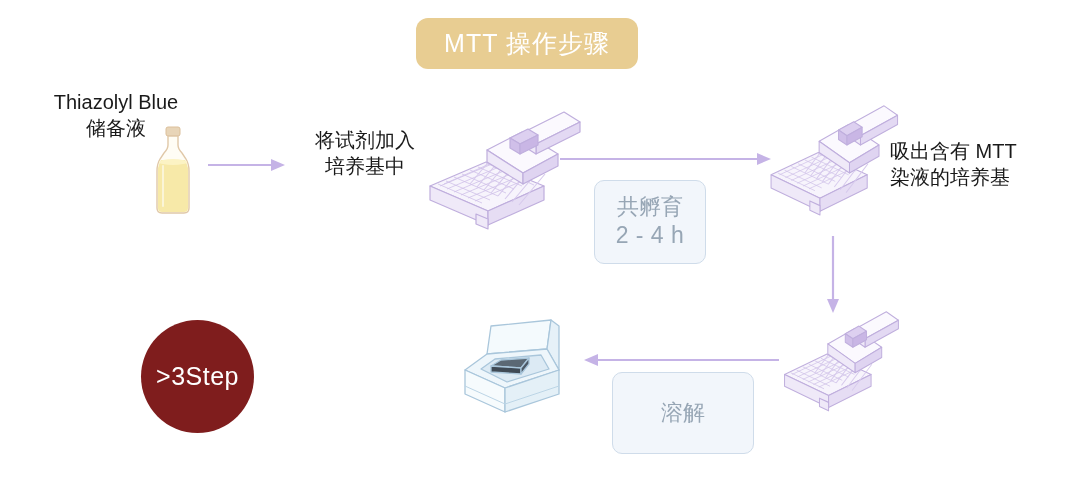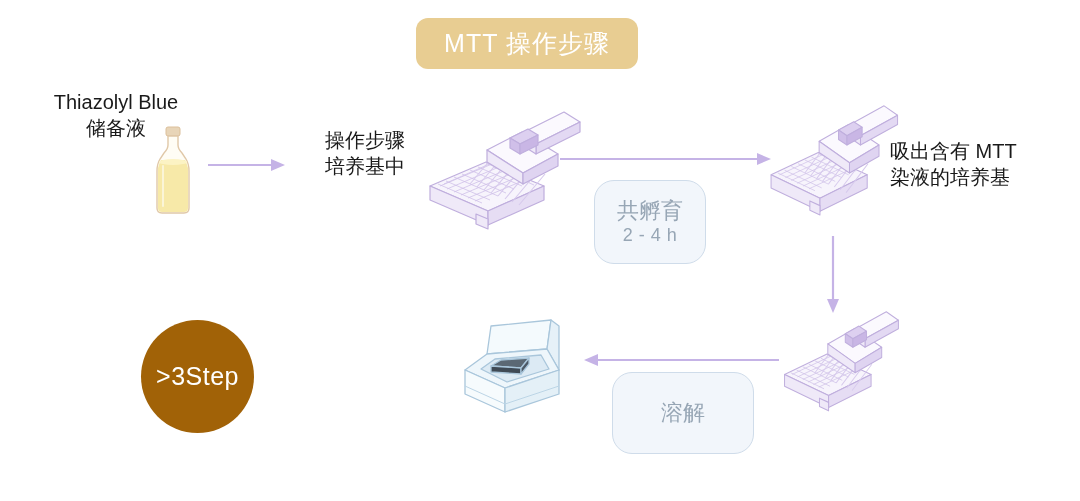--- a/index.html
+++ b/index.html
@@ -48,45 +48,45 @@
     line-height: 1.28;
     white-space: pre-line;
   }
   .step-label.center { text-align: center; }
   .step-label.left { text-align: left; margin-top: 11px; }
 
   
   .time-box {
     background: #f2f6fb;
     border: 1px solid #cfdcea;
-    border-radius: 20px;
+    border-radius: 10px;
     display: flex;
     flex-direction: column;
     align-items: center;
     justify-content: center;
     color: #97a6b5;
   }
   .time-box .tb-line1 {
     font-size: 22px;
     line-height: 1.2;
   }
   .time-box .tb-line2 {
-    font-size: 18px;
+    font-size: 23px;
     line-height: 1.25;
     letter-spacing: 0.5px;
   }
 
   
   #step-badge {
     left: 141px;
     top: 320px;
     width: 113px;
     height: 113px;
     border-radius: 50%;
-    background: #a16207;
+    background: #7f1d1d;
     display: flex;
     align-items: center;
     justify-content: center;
   }
   #step-badge .badge-text {
     color: #ffffff;
     font-size: 25px;
     letter-spacing: 0.5px;
   }
 
@@ -120,21 +120,21 @@
     </svg>
   </div>
 
   <div class="abs" style="left:208px; top:157px;">
     <svg width="78" height="16" viewBox="0 0 78 16">
       <line x1="0" y1="8" x2="64" y2="8" stroke="#c5b3e6" stroke-width="2.2"></line>
       <path d="M63 2 L77 8 L63 14 Z" fill="#c5b3e6"></path>
     </svg>
   </div>
 
-  <div class="abs step-label center" style="left:287px; top:128px; width:156px;">操作步骤
+  <div class="abs step-label center" style="left:287px; top:128px; width:156px;">将试剂加入
 培养基中</div>
 
   <div class="abs" style="left:424px; top:110px; width:166px; height:118px;">
     <svg width="166" height="118" viewBox="0 0 166 118">
       <g stroke="#bfaedd" stroke-width="1.2" stroke-linejoin="round">
 
         <path d="M6 76 L62 52 L120 76 L64 101 Z" fill="#f7f4fc"></path>
         <path d="M6 76 L6 90 L64 115 L64 101 Z" fill="#efe9f8"></path>
         <path d="M64 101 L64 115 L120 90 L120 76 Z" fill="#e6ddf4"></path>
 

